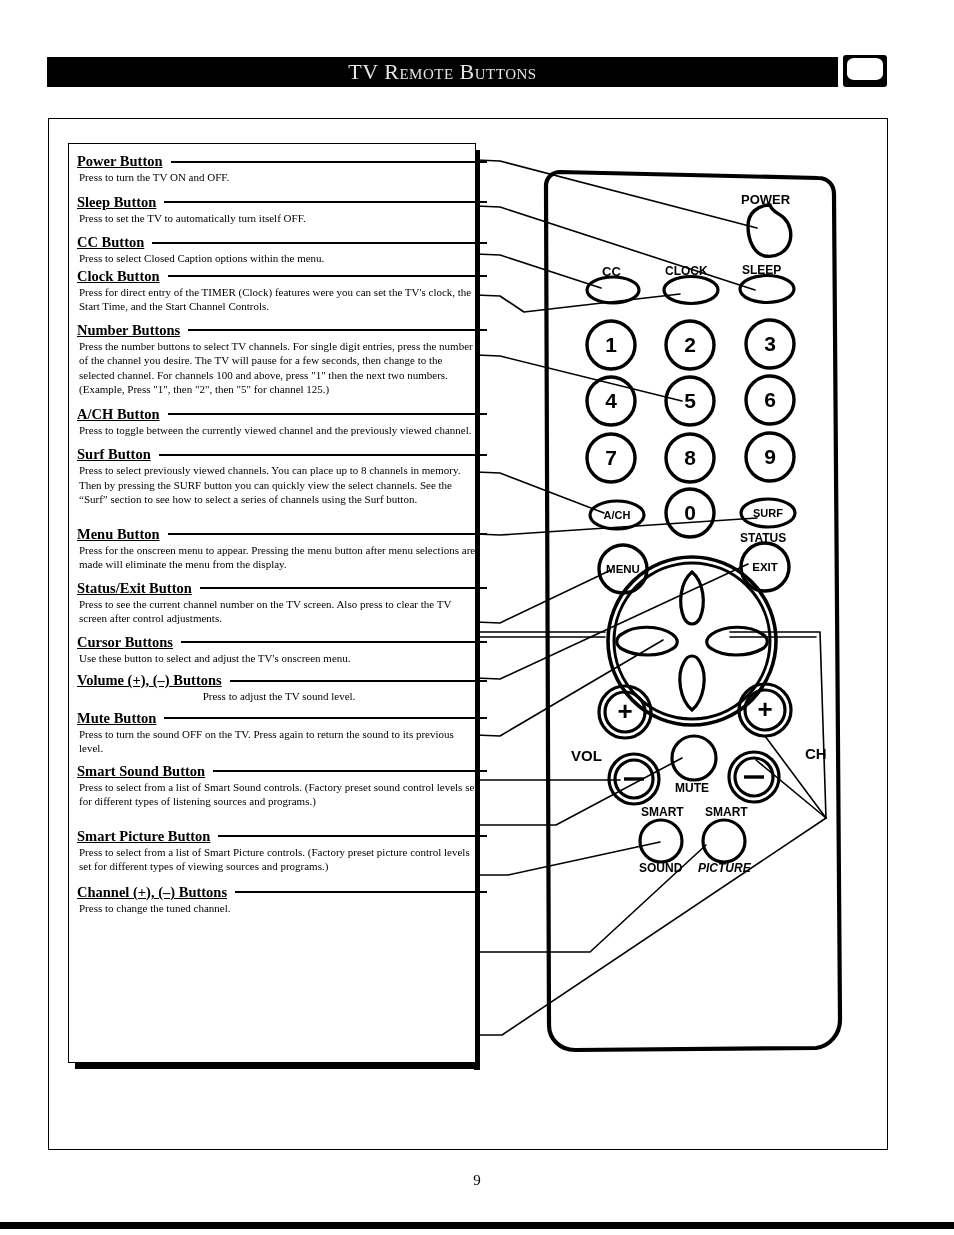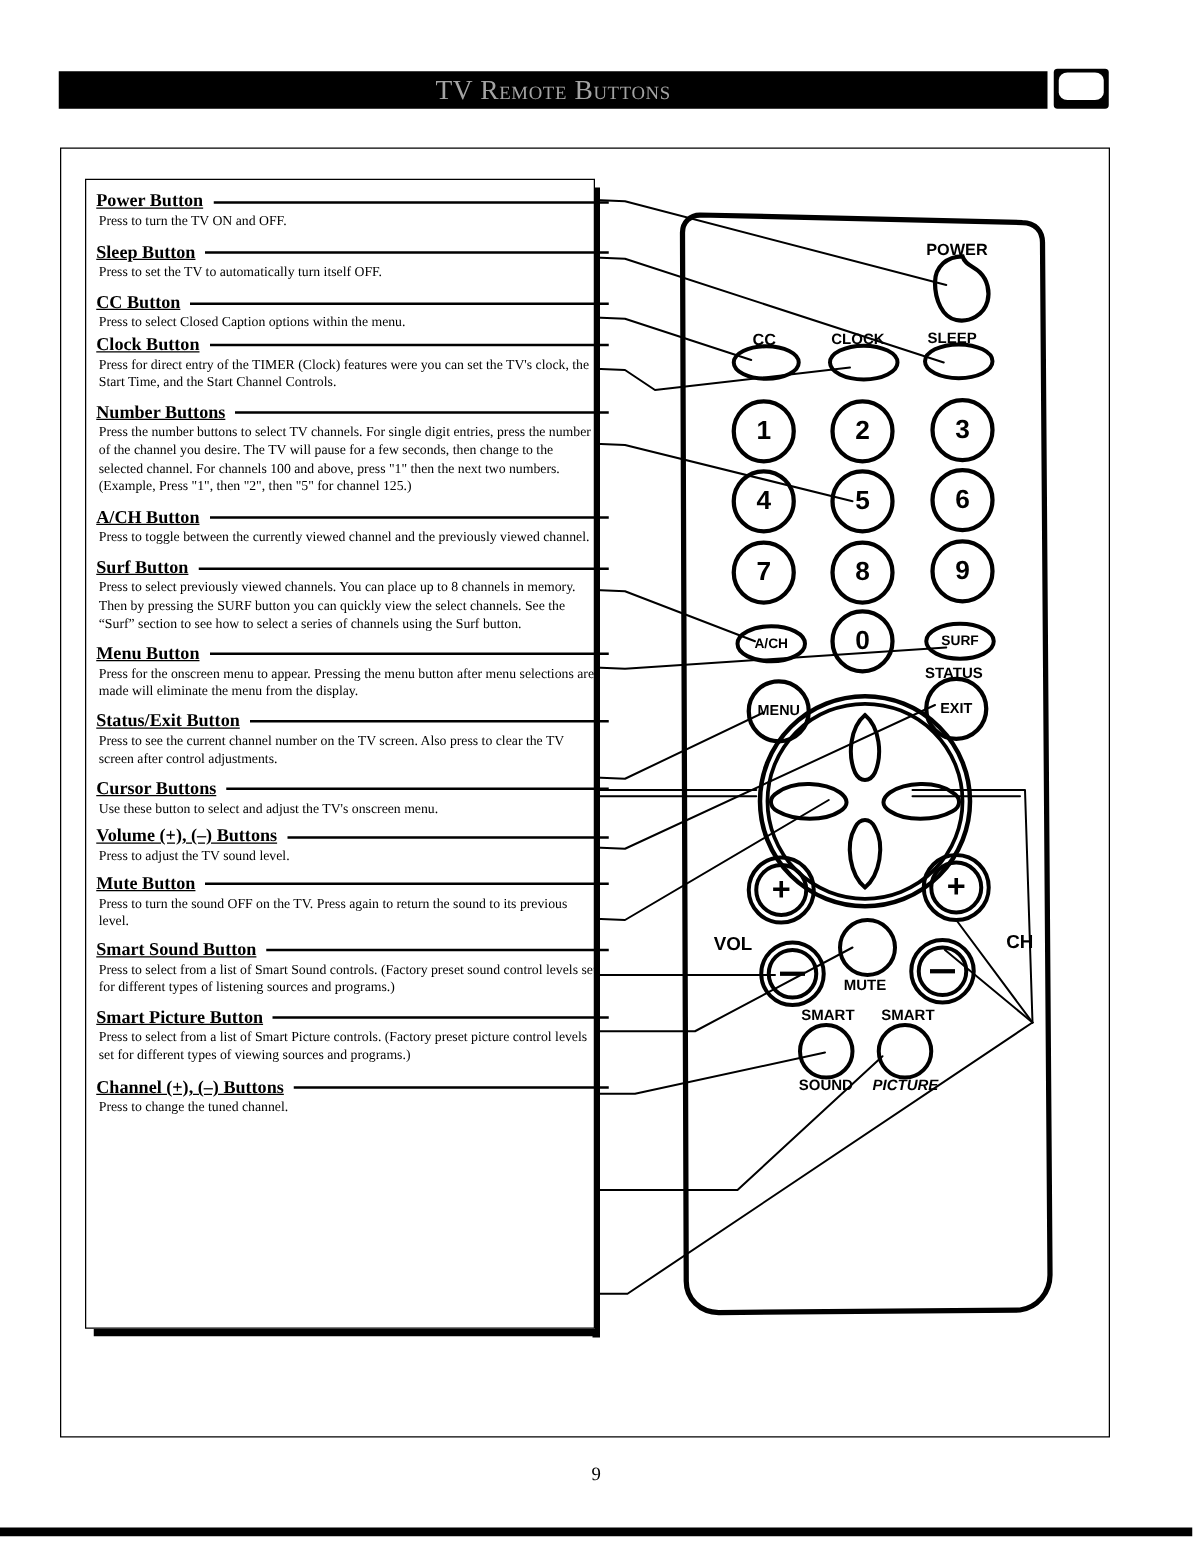--- a/index.html
+++ b/index.html
@@ -3,21 +3,21 @@
 <meta charset="utf-8">
 <style>
   html,body{margin:0;padding:0;background:#fff;}
   body{width:954px;height:1235px;position:relative;
        font-family:"Liberation Serif","DejaVu Serif",serif;color:#000;}
 
   
   #header-bar{position:absolute;left:47px;top:57px;width:791px;height:30px;
       background:#000;}
   #header-title{position:absolute;left:0;top:0;width:791px;height:30px;
-      line-height:30px;text-align:center;color:#a3a3a3;
+      line-height:30px;text-align:center;color:#e5e5e5;
       font-family:"Liberation Serif","DejaVu Serif",serif;
       font-size:22px;font-variant:small-caps;letter-spacing:.5px;}
   #tv-icon{position:absolute;left:843px;top:55px;width:44px;height:32px;
       background:#000;border-radius:3px;}
   #tv-icon i{position:absolute;left:4px;top:3px;width:36px;height:22px;
       background:#fff;border-radius:7px/6px;display:block;}
 
   
   #page-frame{position:absolute;left:48px;top:118px;width:840px;height:1032px;
       border:1.5px solid #000;box-sizing:border-box;}
@@ -218,69 +218,69 @@
     </div>
 
     <div class="entry" style="position:relative;margin-bottom:10px;">
       <div class="head-row">
           <span class="head">A/CH Button</span>
           <span class="leader"></span>
         </div>
       <div class="body-txt">Press to toggle between the currently viewed channel and the previously viewed channel.</div>
     </div>
 
+    <div class="entry" style="position:relative;margin-bottom:20px;">
+      <div class="head-row">
+          <span class="head">Surf Button</span>
+          <span class="leader"></span>
+        </div>
+      <div class="body-txt">Press to select previously viewed channels. You can place up to 8 channels in memory. Then by pressing the SURF button you can quickly view the select channels. See the “Surf” section to see how to select a series of channels using the Surf button.</div>
+    </div>
+
     <div class="entry" style="position:relative;margin-bottom:9px;">
       <div class="head-row">
-          <span class="head">Surf Button</span>
-          <span class="leader"></span>
-        </div>
-      <div class="body-txt">Press to select previously viewed channels. You can place up to 8 channels in memory. Then by pressing the SURF button you can quickly view the select channels. See the “Surf” section to see how to select a series of channels using the Surf button.</div>
+          <span class="head">Menu Button</span>
+          <span class="leader"></span>
+        </div>
+      <div class="body-txt">Press for the onscreen menu to appear. Pressing the menu button after menu selections are made will eliminate the menu from the display.</div>
     </div>
 
     <div class="entry" style="position:relative;margin-bottom:9px;">
       <div class="head-row">
-          <span class="head">Menu Button</span>
-          <span class="leader"></span>
-        </div>
-      <div class="body-txt">Press for the onscreen menu to appear. Pressing the menu button after menu selections are made will eliminate the menu from the display.</div>
-    </div>
-
-    <div class="entry" style="position:relative;margin-bottom:9px;">
-      <div class="head-row">
           <span class="head">Status/Exit Button</span>
           <span class="leader"></span>
         </div>
       <div class="body-txt">Press to see the current channel number on the TV screen. Also press to clear the TV screen after control adjustments.</div>
     </div>
 
     <div class="entry" style="position:relative;margin-bottom:8px;">
       <div class="head-row">
           <span class="head">Cursor Buttons</span>
           <span class="leader"></span>
         </div>
       <div class="body-txt">Use these button to select and adjust the TV's onscreen menu.</div>
     </div>
 
-    <div class="entry" style="position:relative;margin-bottom:7px;">
+    <div class="entry" style="position:relative;margin-bottom:7px;text-align:center;">
       <div class="head-row">
           <span class="head">Volume (+), (–) Buttons</span>
           <span class="leader"></span>
         </div>
       <div class="body-txt">Press to adjust the TV sound level.</div>
     </div>
 
     <div class="entry" style="position:relative;margin-bottom:8px;">
       <div class="head-row">
           <span class="head">Mute Button</span>
           <span class="leader"></span>
         </div>
       <div class="body-txt">Press to turn the sound OFF on the TV. Press again to return the sound to its previous level.</div>
     </div>
 
-    <div class="entry" style="position:relative;margin-bottom:9px;">
+    <div class="entry" style="position:relative;margin-bottom:20px;">
       <div class="head-row">
           <span class="head">Smart Sound Button</span>
           <span class="leader"></span>
         </div>
       <div class="body-txt">Press to select from a list of Smart Sound controls. (Factory preset sound control levels set for different types of listening sources and programs.)</div>
     </div>
 
     <div class="entry" style="position:relative;margin-bottom:11px;">
       <div class="head-row">
           <span class="head">Smart Picture Button</span>

